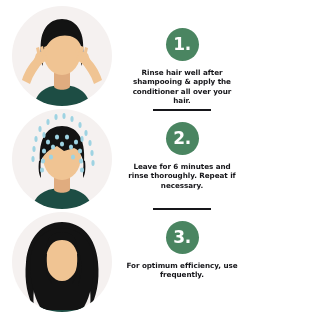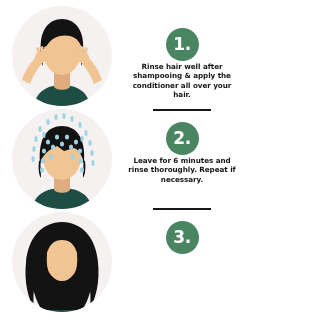--- a/index.html
+++ b/index.html
@@ -83,21 +83,21 @@
     font-size: 17px;
     font-weight: bold;
     letter-spacing: -0.5px;
     line-height: 1;
     font-family: "DejaVu Sans", sans-serif;
   }
   #step-row-2 .badge { margin-top: 11px; }
   #step-row-3 .badge { margin-top: 11px; }
 
   .step-text {
-    margin-top: 1px;
+    margin-top: 7px;
     width: 113px;
     text-align: center;
     font-size: 7.2px;
     line-height: 9.3px;
     font-weight: bold;
     color: #16161a;
     letter-spacing: -0.05px;
     font-family: "DejaVu Sans", sans-serif;
   }
 </style>
@@ -231,17 +231,18 @@
           <path d="M67 42 C68 56 65 66 60 72 C64 62 66 52 65 42 Z" fill="#131313"></path>
 
           <path d="M62 30 C70 40 72 58 66 74 C70 58 68 42 62 30 Z" fill="#131313"></path>
         </svg>
       </div>
     </div>
 
     <div class="text-col">
       <div class="divider"></div>
       <div class="badge">3.</div>
+      <div class="step-text">For optimum efficiency, use frequently.</div>
     </div>
 
   </div>
 
 </div>
 
 </body></html>

